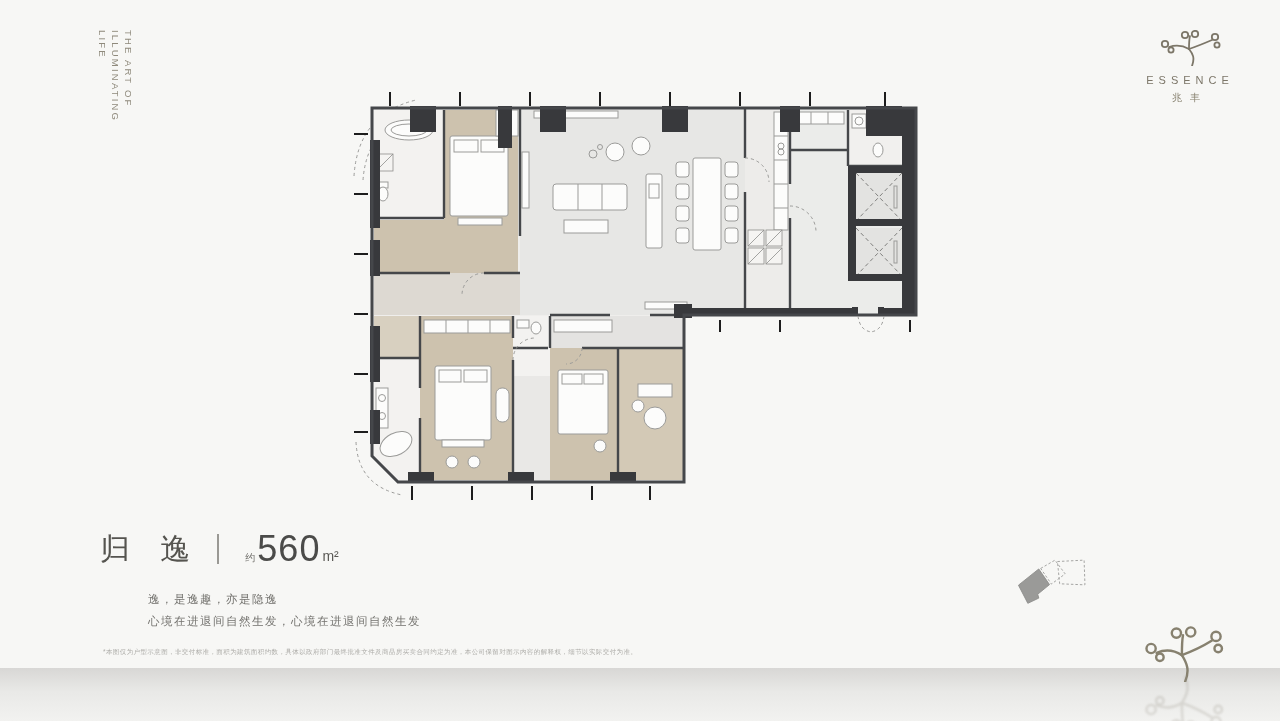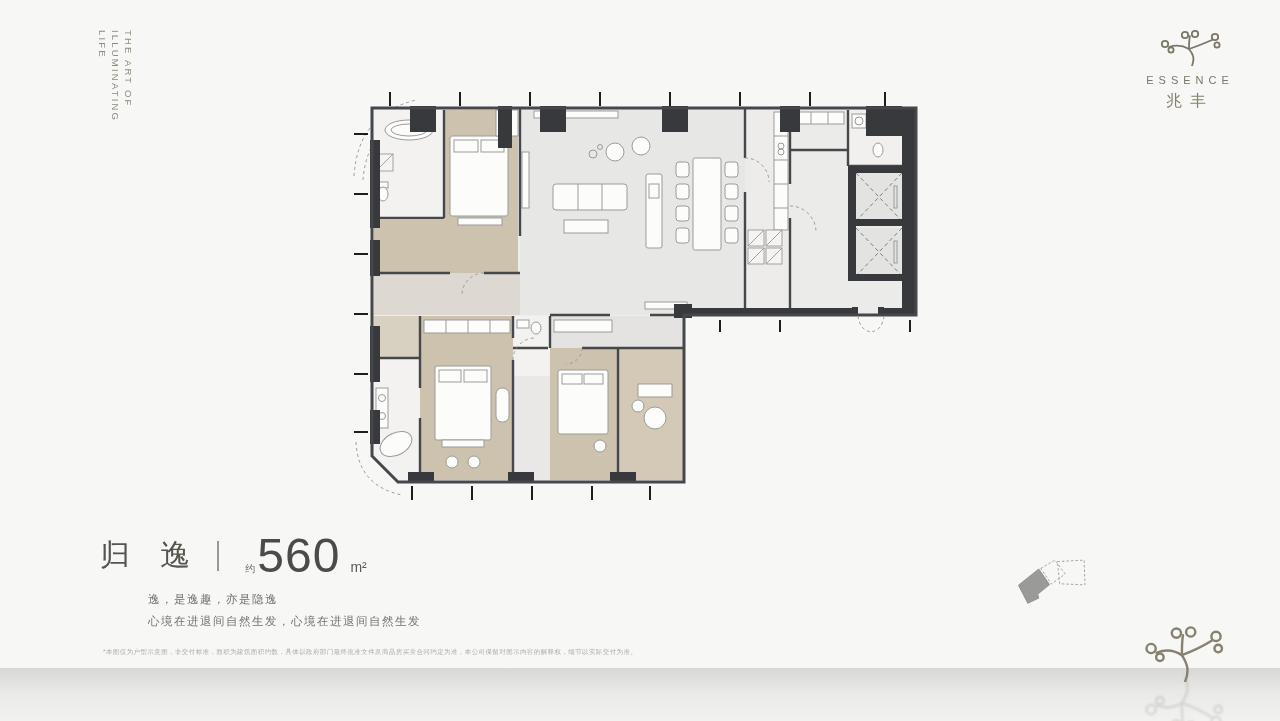--- a/index.html
+++ b/index.html
@@ -18,29 +18,29 @@
   
   .tagline{
     position:absolute;left:96px;top:30px;height:110px;
     writing-mode:vertical-rl;
     font-size:9.5px;letter-spacing:2.2px;color:#8f8a7c;line-height:13px;
   }
   .tagline div{margin:0;}
   
   .logo{position:absolute;left:1140px;top:30px;width:100px;text-align:center;color:#7c7668;}
   .logo .word{font-size:11px;letter-spacing:5px;margin-top:8px;}
-  .logo .cn{font-size:16px;letter-spacing:8px;margin-top:5px;color:#87816f;}
+  .logo .cn{font-size:10px;letter-spacing:8px;margin-top:5px;color:#87816f;}
   
   .titleblock{position:absolute;left:100px;top:528px;display:flex;align-items:center;gap:12px;}
   .title-cn{font-size:30px;letter-spacing:11px;color:#55544f;font-weight:500;}
   .title-divider{width:2px;height:30px;background:#9a9994;margin:0 14px 0 4px;}
   .area{display:flex;align-items:baseline;color:#4b4b49;}
   .area .approx{font-size:10px;color:#6f6e6a;margin-right:2px;}
-  .area .value{font-size:48px;font-weight:400;letter-spacing:1px;}
-  .area .unit{font-size:14px;margin-left:10px;color:#5a5955;}
+  .area .value{font-size:36px;font-weight:400;letter-spacing:1px;}
+  .area .unit{font-size:14px;margin-left:2px;color:#5a5955;}
   
   .copy{position:absolute;left:100px;top:588px;font-size:11.5px;color:#73726e;letter-spacing:1.5px;line-height:22px;margin-left:48px;}
   
   .disclaimer{
     position:absolute;left:103px;top:648px;width:640px;
     font-size:6.5px;color:#aeada9;letter-spacing:.4px;filter:blur(.3px);white-space:nowrap;overflow:hidden;
   }
   
   .keyplan{position:absolute;left:1005px;top:553px;}
   

